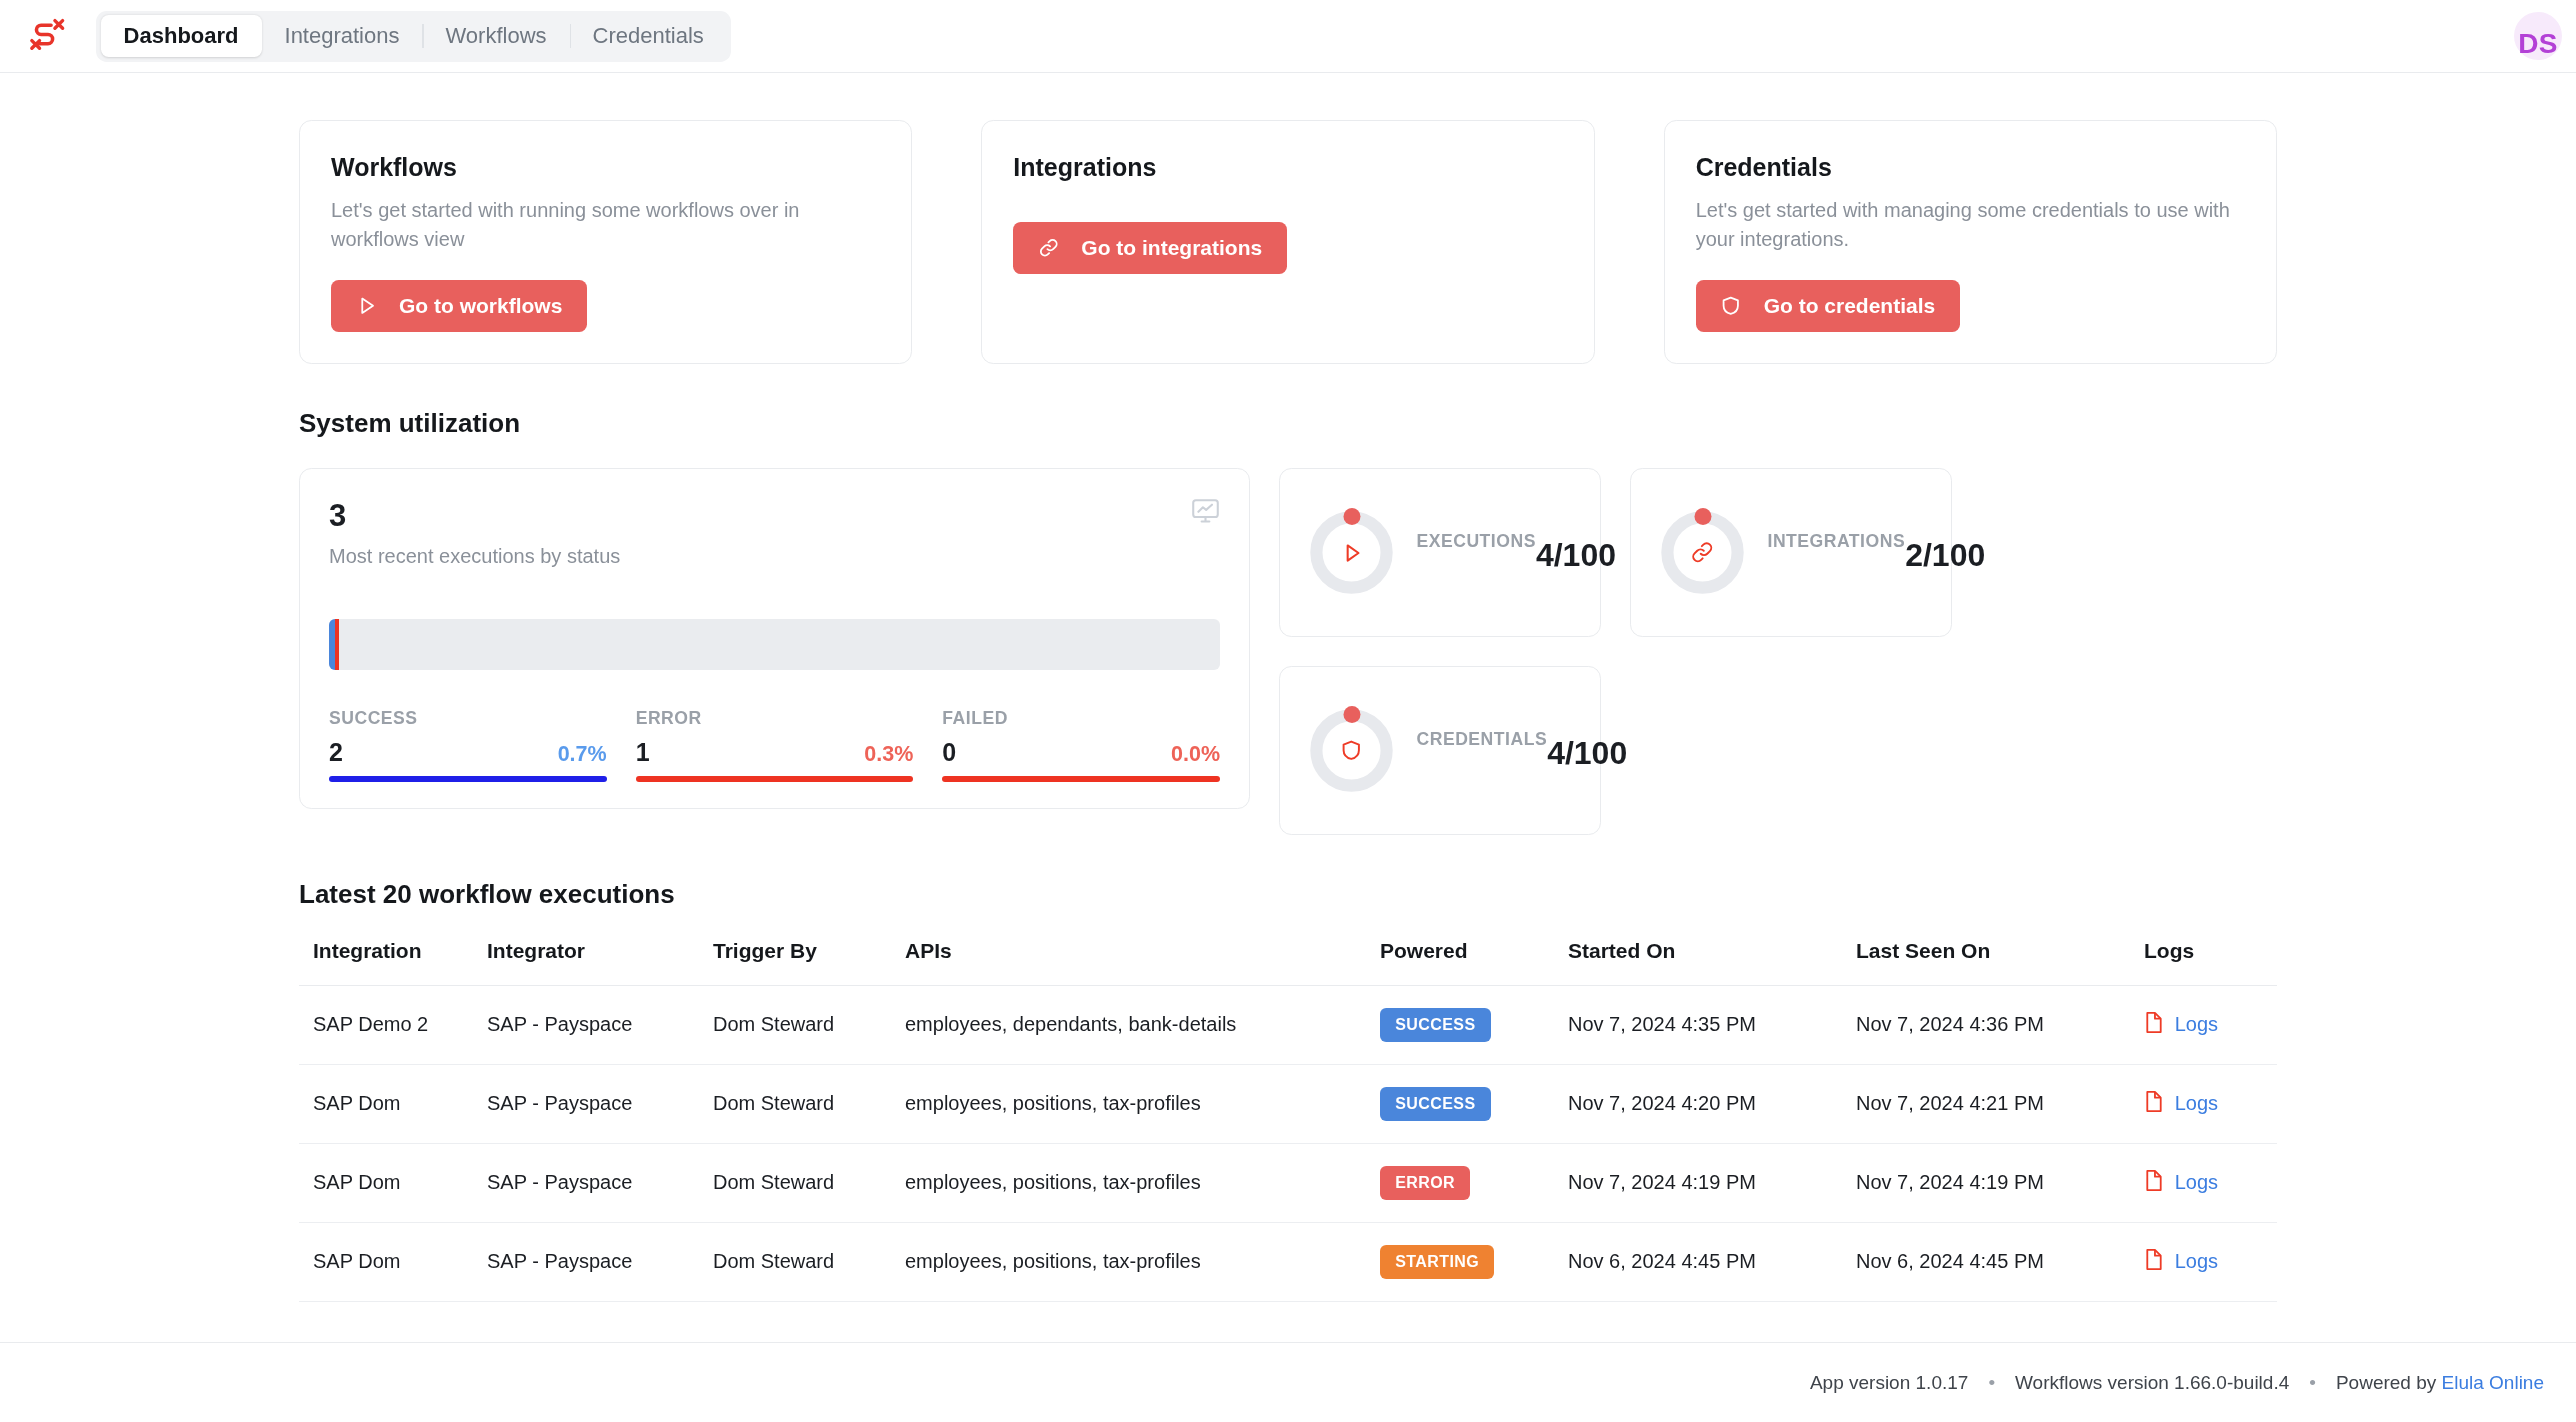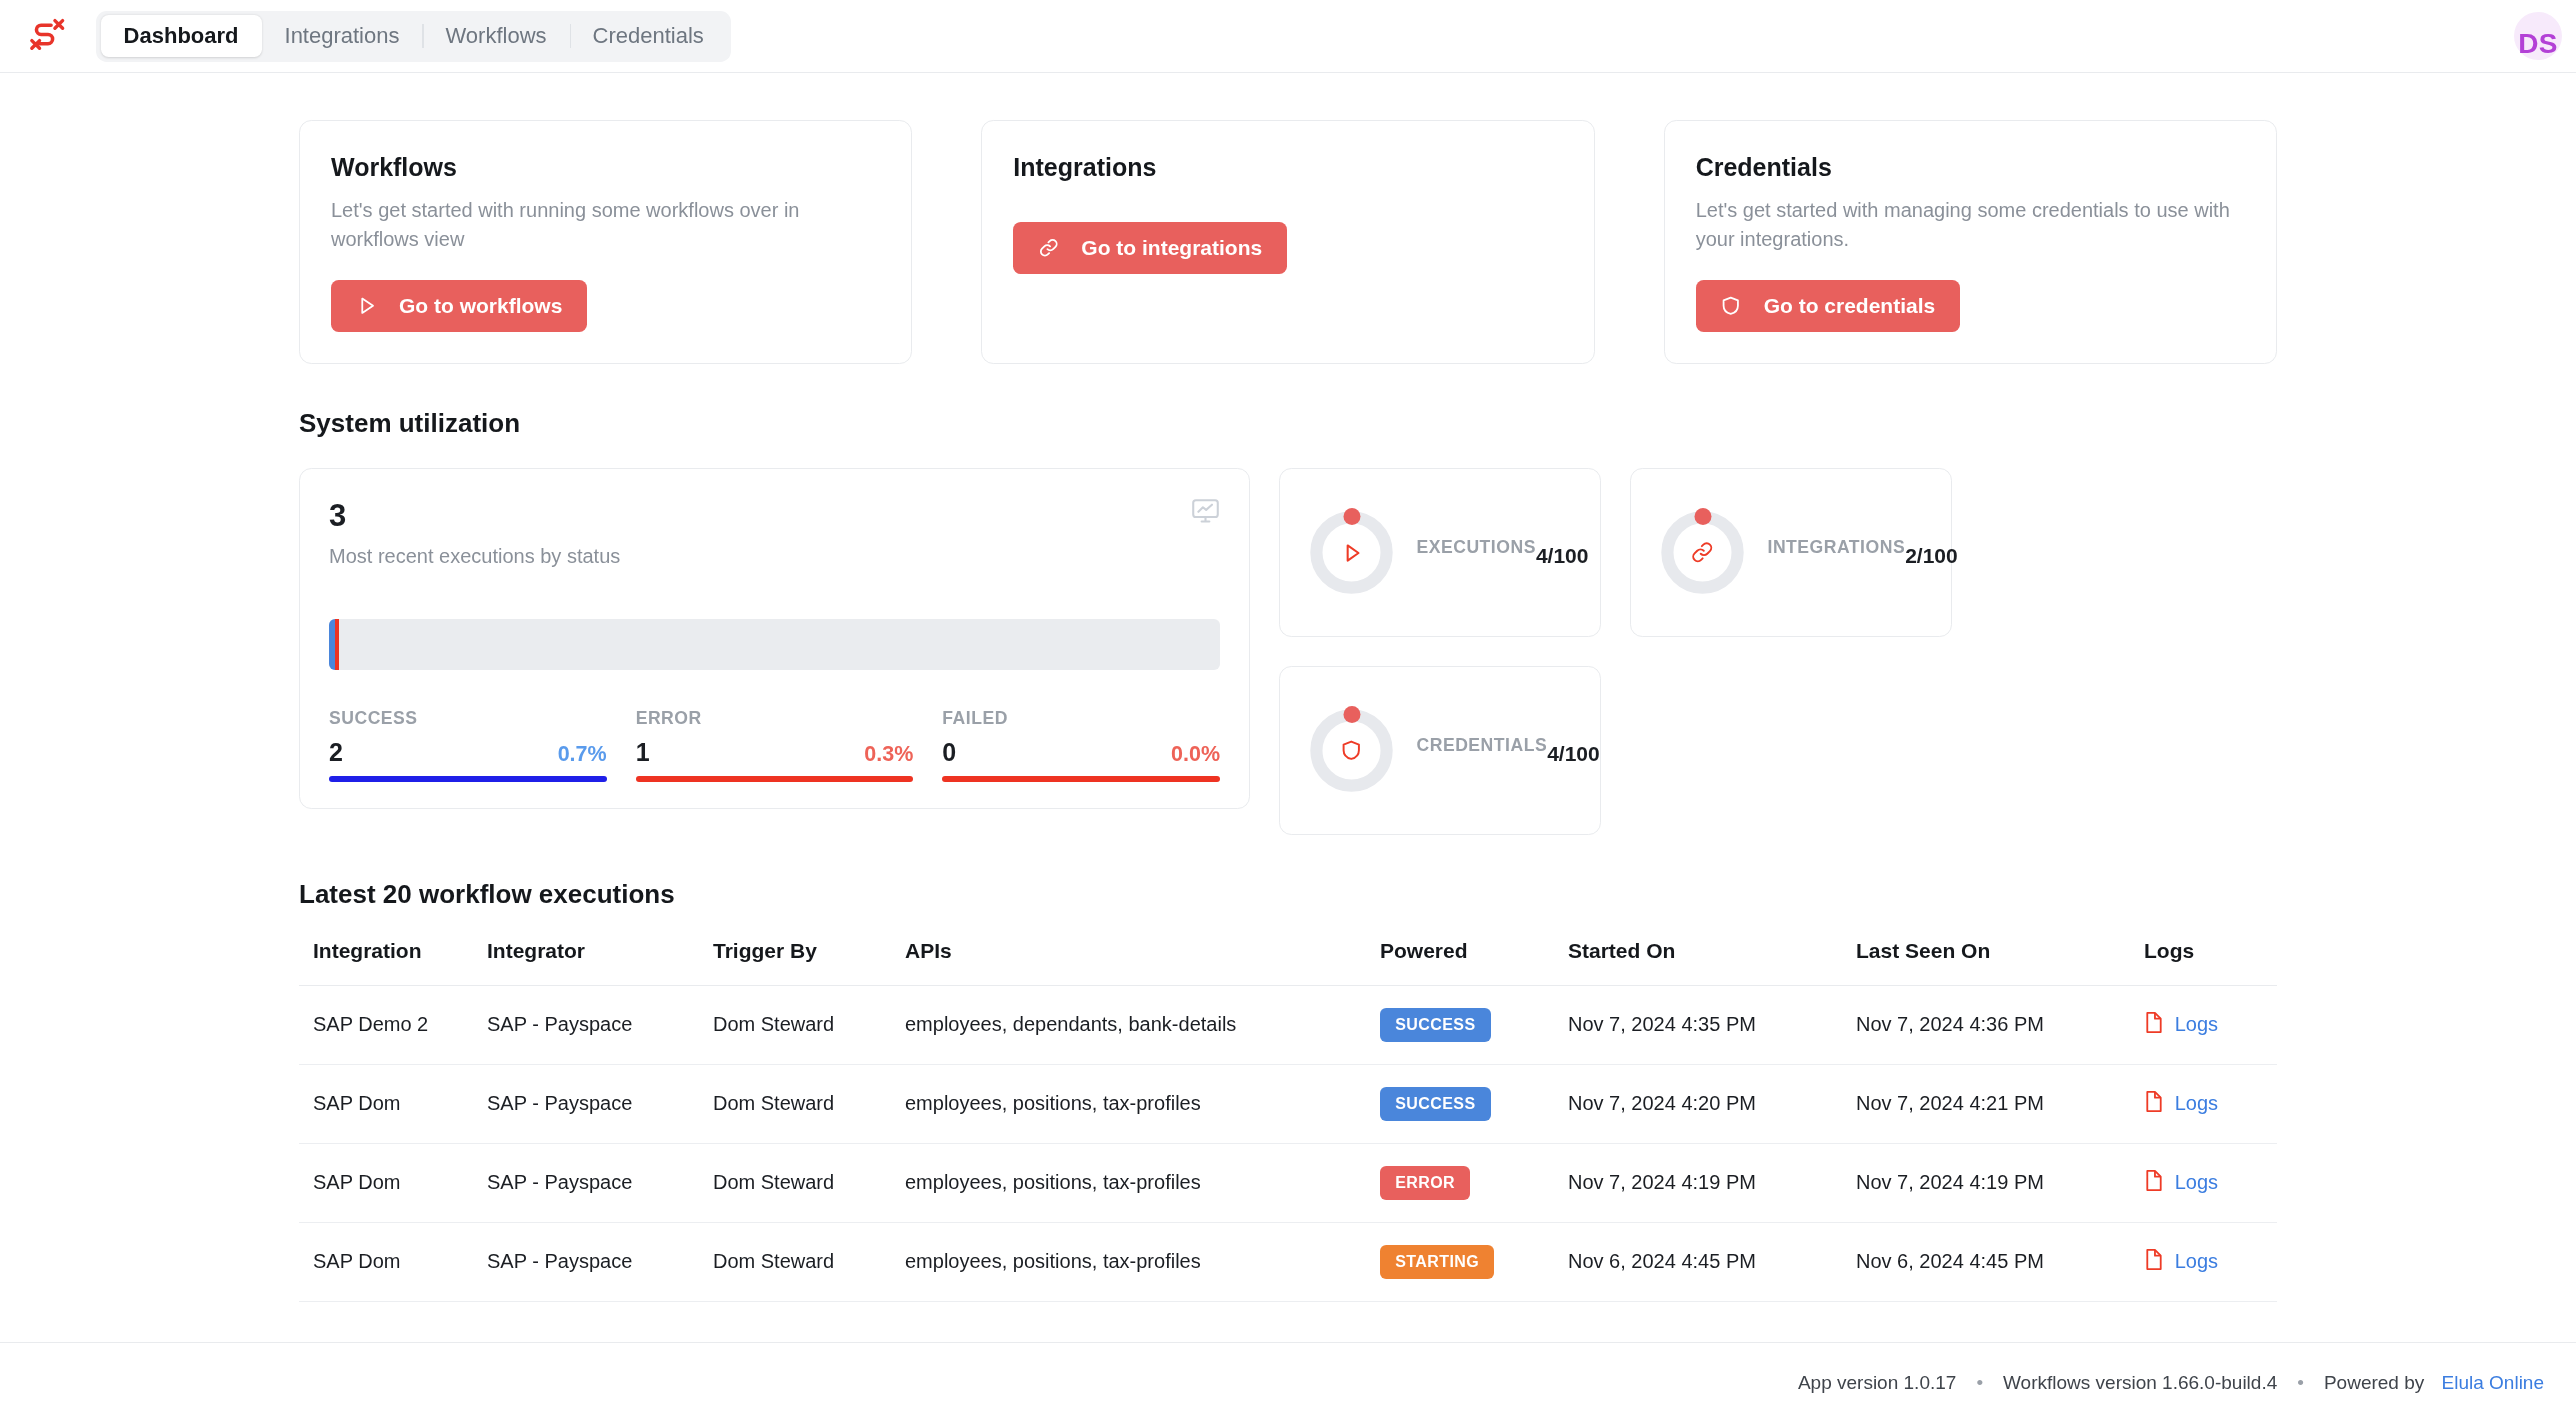--- a/index.html
+++ b/index.html
@@ -158,21 +158,21 @@
   }
   .gauge-glyph {
     position: absolute; inset: 0;
     display: flex; align-items: center; justify-content: center;
   }
   .gauge-text { display: flex; flex-direction: row; }
   .gauge-label {
     font-size: 17.6px; font-weight: 700; letter-spacing: 0.5px;
     color: #9aa0a8; text-transform: uppercase;
   }
-  .gauge-value { font-size: 21px; font-weight: 700; color: #1b1e23; margin-top: 6.1px; }
+  .gauge-value { font-size: 32px; font-weight: 700; color: #1b1e23; margin-top: 6.1px; }
 
   
   .table { width: 100%; border-collapse: collapse; margin-top: 1.5px; }
   .table th {
     text-align: left;
     font-size: 21px; font-weight: 600; color: #15181c;
     padding: 0 0 21.5px 0;
     border-bottom: 1.5px solid #e9ebee;
     white-space: nowrap;
   }
@@ -210,21 +210,21 @@
   .footer {
     position: absolute; left: 0; right: 0; bottom: 0;
     height: 80px;
     border-top: 1.5px solid #e9ebee;
     display: flex; align-items: center; justify-content: flex-end;
     padding-right: 32px;
     font-size: 19px; color: #3f444b;
     gap: 20px;
   }
   .footer .dot-sep { color: #9aa0a8; }
-  .footer a { color: #3b7de0; text-decoration: none; cursor: pointer; margin-left: 12px; }
+  .footer a { color: #3b7de0; text-decoration: none; cursor: pointer; }
 </style>
 </head>
 <body>
 
 <div class="topbar">
   <div class="logo">
     <svg width="40" height="40" viewBox="0 0 52 52">
       <path d="M30 12 H17 a6 6 0 0 0 0 12 h9 a6 6 0 0 1 0 12 H13" fill="none" stroke="#e8342a" stroke-width="4.6" stroke-linecap="round"></path>
       <path d="M35 6 L45 16 M45 6 L35 16" stroke="#e8342a" stroke-width="4.4" stroke-linecap="round"></path>
       <path d="M5 32 L15 42 M15 32 L5 42" stroke="#e8342a" stroke-width="4.4" stroke-linecap="round"></path>

